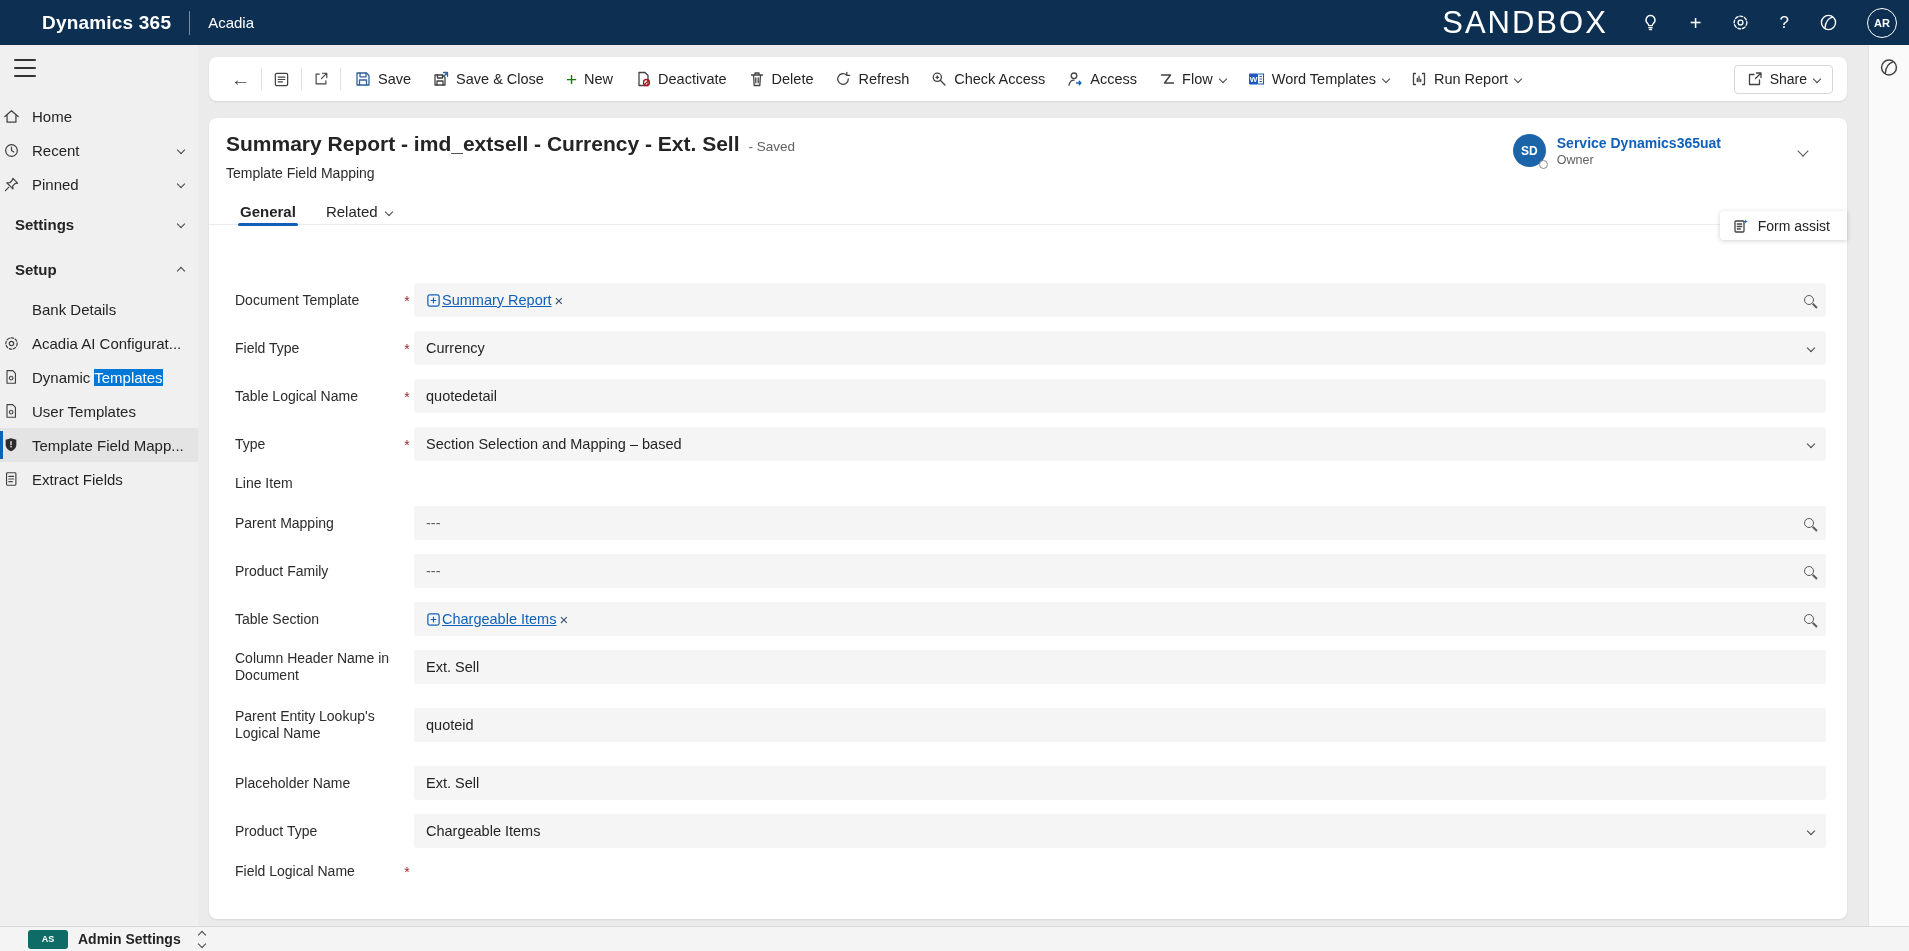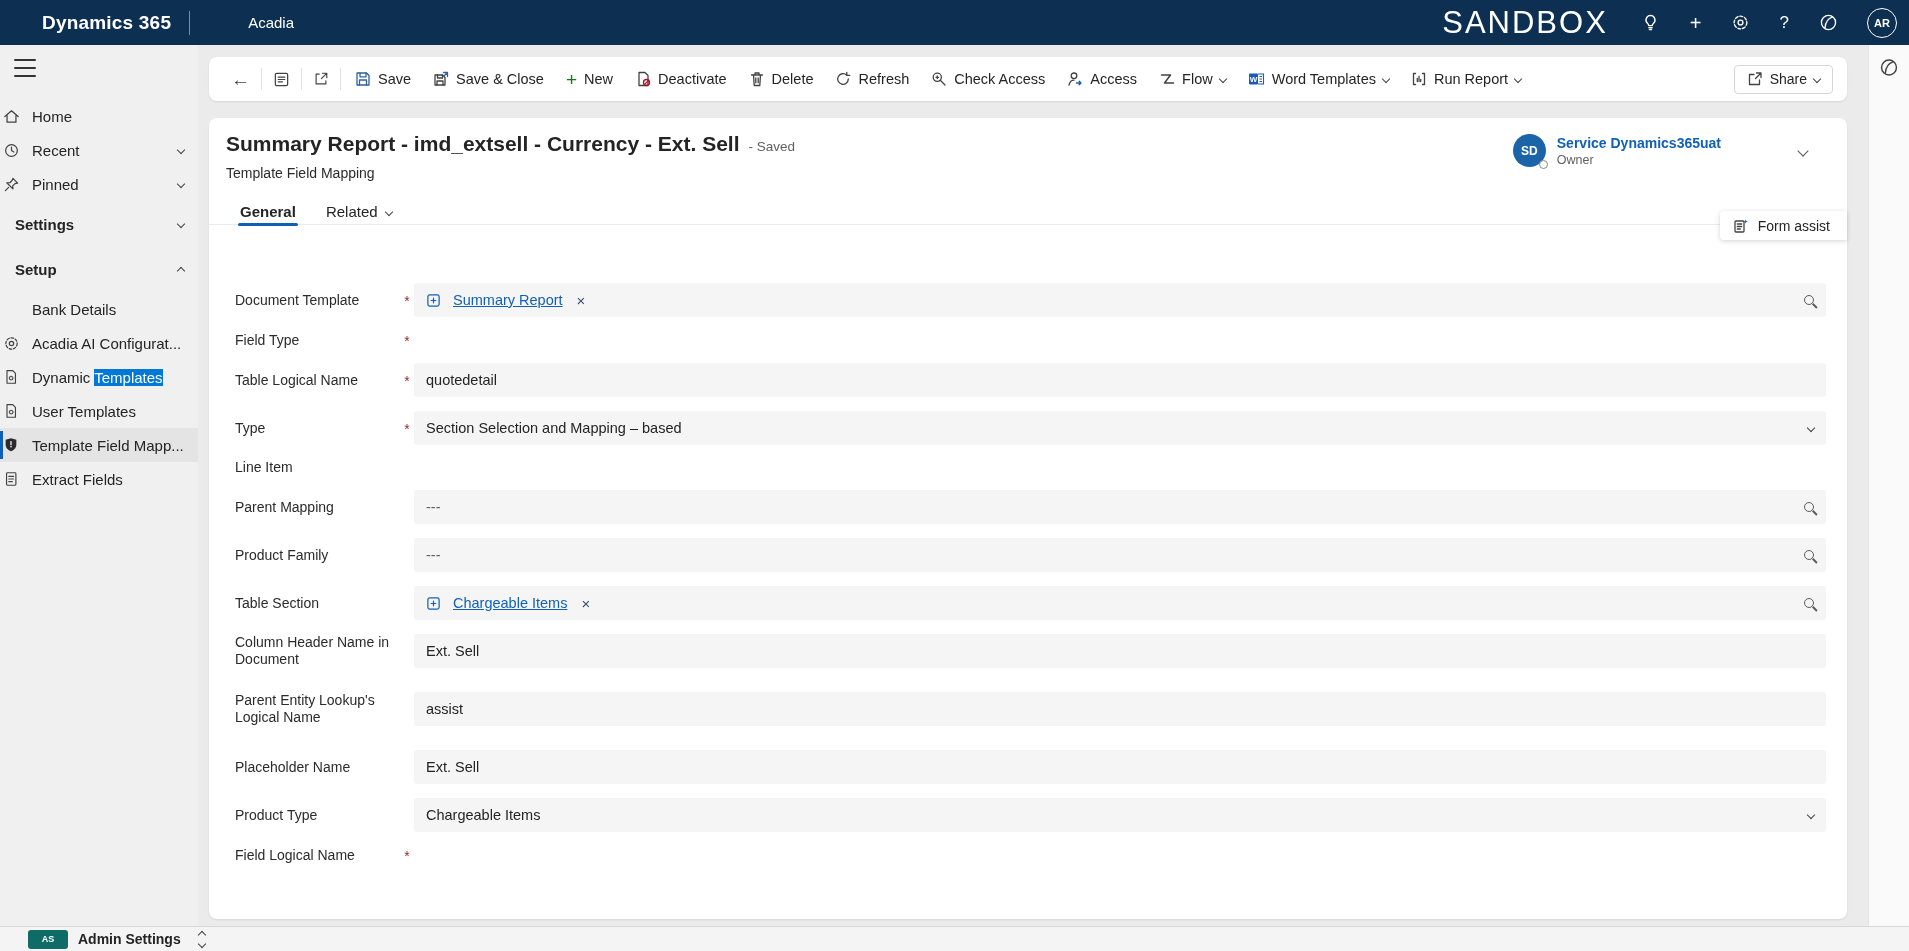--- a/index.html
+++ b/index.html
@@ -3,21 +3,21 @@
 <meta charset="utf-8">
 <style>
   * { margin:0; padding:0; box-sizing:border-box; }
   html,body { width:1909px; height:951px; }
   body { font-family:"Liberation Sans", sans-serif; background:#ebebeb; overflow:hidden; position:relative; color:#242424; }
 
   
   .topbar { position:absolute; top:0; left:0; width:1909px; height:45px; background:#0d2f52; display:flex; align-items:center; color:#fff; z-index:30; }
   .brand { margin-left:42px; font-size:19px; font-weight:bold; letter-spacing:.2px; cursor:pointer; }
   .brand-sep { width:1px; height:24px; background:rgba(255,255,255,.45); margin:0 18px; }
-  .appname { font-size:15px; cursor:pointer;margin-left:40px; }
+  .appname { font-size:15px; cursor:pointer; }
   .search { position:absolute; left:603px; top:8px; width:465px; height:29px; background:#e0e0e0; border:1px solid #bfbfbf; border-radius:2px; display:flex; align-items:center; padding:0 9px; }
   .search input { border:none; outline:none; background:transparent; font-family:"Liberation Sans",sans-serif; font-size:14px; color:#1f1f1f; width:100%; margin-left:8px; }
   .search input::placeholder { color:#3b3b3b; opacity:1; }
   .tb-right { position:absolute; right:12px; top:0; height:45px; display:flex; align-items:center; gap:29px; }
   .env { font-size:31px; font-weight:200; letter-spacing:2px; line-height:1; margin-right:4px; font-family:"Liberation Sans",sans-serif; }
   .tb-icon { width:20px; height:20px; display:flex; align-items:center; justify-content:center; cursor:pointer; }
   .glyph-w { color:#fff; font-size:20px; font-weight:300; line-height:1; cursor:pointer; }
   .avatar-ar { width:30px; height:30px; border-radius:50%; border:1.6px solid #fff; display:flex; align-items:center; justify-content:center; font-size:11px; font-weight:bold; cursor:pointer; }
 
   
@@ -86,21 +86,21 @@
 
   
   .fields { padding:58px 21px 0 26px; }
   .frow { display:flex; align-items:center; margin-bottom:14px; }
   .frow.tall { margin-bottom:24px; }
   .flabel { width:165px; flex:none; font-size:14px; color:#2b2b2b; line-height:17px; }
   .req { width:14px; flex:none; color:#a4262c; font-size:14px; text-align:center; padding-top:2px; }
   .vbox { flex:1; height:34px; background:#f5f5f5; border-radius:3px; display:flex; align-items:center; padding:0 12px; font-size:14.5px; color:#242424; cursor:pointer; }
   .vbox .right { margin-left:auto; display:flex; align-items:center; }
   .dim { color:#616161; }
-  .pill { display:flex; align-items:center; gap:12px; }
+  .pill { display:flex; align-items:center; gap:1px; }
   .pill-link { color:#1160b7; text-decoration:underline; font-size:14.5px; cursor:pointer; }
   .pill-x { color:#34506e; font-size:15px; cursor:pointer; margin-left:2px; }
 </style>
 </head>
 <body>
 
 <header class="topbar">
   <div class="brand">Dynamics 365</div>
   <div class="brand-sep"></div>
   <div class="appname">Acadia</div>
@@ -414,20 +414,24 @@
           <a class="pill-link">Summary Report</a>
           <span class="pill-x">×</span>
         </span>
         <span class="right mag"></span>
       </div>
     </div>
 
     <div class="frow">
       <div class="flabel">Field Type</div>
       <span class="req">*</span>
+      <div class="vbox">
+        <span>Currency</span>
+        <span class="right chv chv-d chv-s"></span>
+      </div>
     </div>
 
     <div class="frow">
       <div class="flabel">Table Logical Name</div>
       <span class="req">*</span>
       <div class="vbox">
           <span>quotedetail</span>
         </div>
     </div>
 
@@ -484,21 +488,21 @@
       <span class="req"></span>
       <div class="vbox">
           <span>Ext. Sell</span>
         </div>
     </div>
 
     <div class="frow tall">
       <div class="flabel">Parent Entity Lookup's Logical Name</div>
       <span class="req"></span>
       <div class="vbox">
-          <span>assist</span>
+          <span>quoteid</span>
         </div>
     </div>
 
     <div class="frow">
       <div class="flabel">Placeholder Name</div>
       <span class="req"></span>
       <div class="vbox">
           <span>Ext. Sell</span>
         </div>
     </div>

